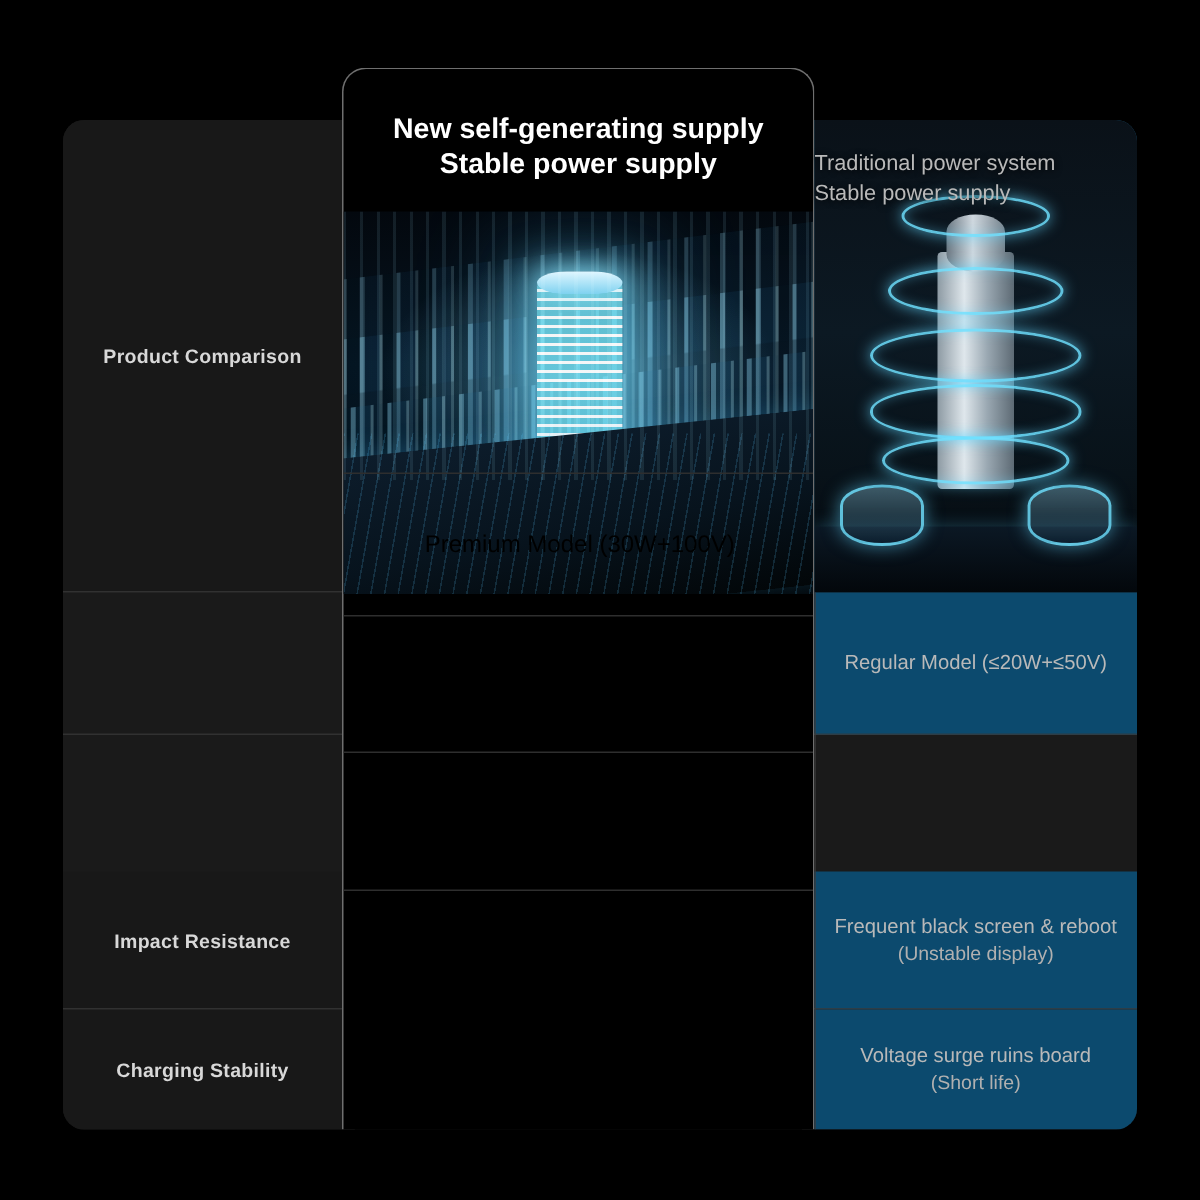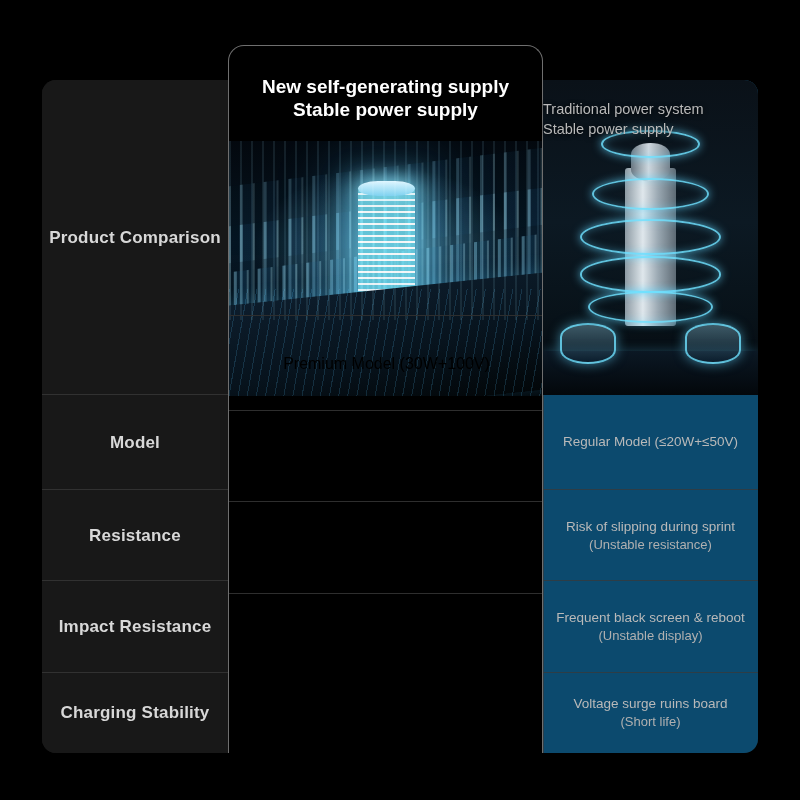--- a/index.html
+++ b/index.html
@@ -33,21 +33,21 @@
     position:absolute; top:0; height:100%;
     display:flex; flex-direction:column;
     align-items:center; justify-content:center;
     text-align:center;
   }
   .cell-label { left:0;   width:186px; background:#181818; }
   .cell-mid   { left:186px; width:315px; background:#0a0a0a; }
   .cell-right { left:501px; width:215px; background:#0c4a6e; }
 
   .cell-label span {
-    color:#d8d8d8; font-size:17px; font-weight:bold;
+    color:#d8d8d8; font-size:13px; font-weight:bold;
     letter-spacing:.2px;
   }
   .cell-mid .main {
     color:#f4efe8; font-size:16.5px; font-weight:bold;
     line-height:1.28; letter-spacing:.1px; padding:0 10px;
   }
   .cell-mid .sub {
     color:#efe9e1; font-size:13px; font-weight:bold;
     line-height:1.3; margin-top:1px;
   }
@@ -217,46 +217,29 @@
       <div class="ring d"></div>
       <div class="small l"></div>
       <div class="small r"></div>
     </div>
     <div class="right-title">
       <div>Traditional power system</div>
       <div>Stable power supply</div>
     </div>
 
     <div class="row" style="top:315px;height:95px;">
-      <div class="cell-label">
-        <span>Model</span>
-      </div>
       <div class="cell-mid">
         <div class="main">Premium Model (30W+100V)</div>
       </div>
       <div class="cell-right">
         <div class="main">Regular Model (≤20W+≤50V)</div>
       </div>
       <div class="row-div" style="top:94px;"></div>
     </div>
 
-    <div class="row" style="top:410px;height:91px;">
-      <div class="cell-label">
-        <span>Resistance</span>
-      </div>
-      <div class="cell-mid">
-        <div class="main">30W = 3× industry standard</div>
-        <div class="sub">(Strong power)</div>
-      </div>
-      <div class="cell-right">
-        <div class="main">Risk of slipping during sprint</div>
-        <div class="sub">(Unstable resistance)</div>
-      </div>
-      <div class="row-div" style="top:90px;"></div>
-    </div>
 
     <div class="row" style="top:593px;height:80px;">
       <div class="cell-label">
         <span>Charging Stability</span>
       </div>
       <div class="cell-mid">
         <div class="main">95% capacity after 100,000 cycles</div>
         <div class="sub" style="font-size:15px;">(10-Year like-new)</div>
       </div>
       <div class="cell-right">

